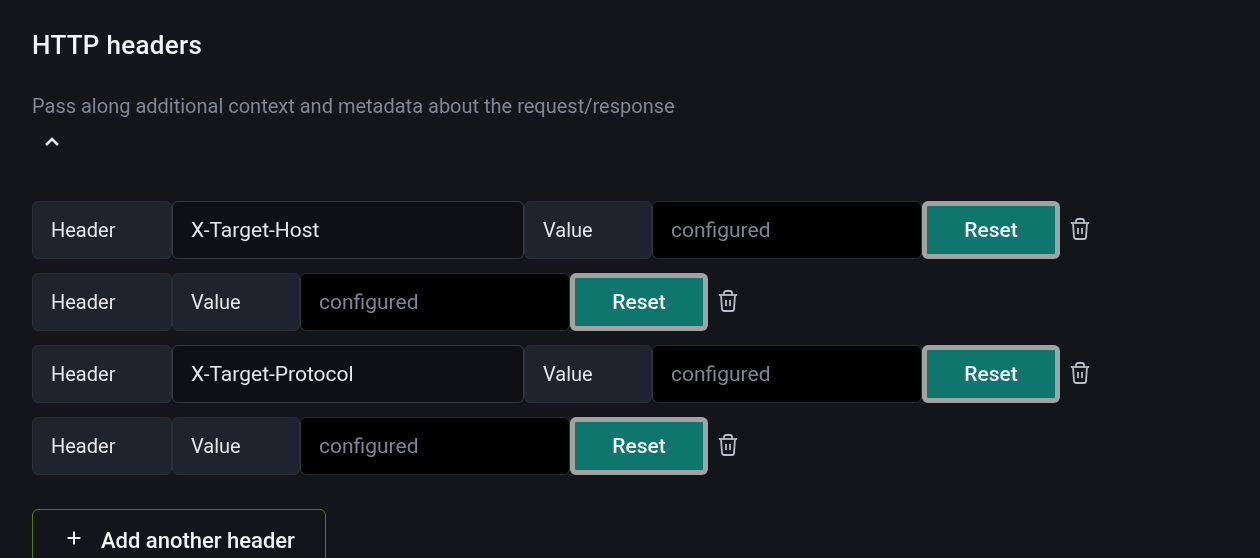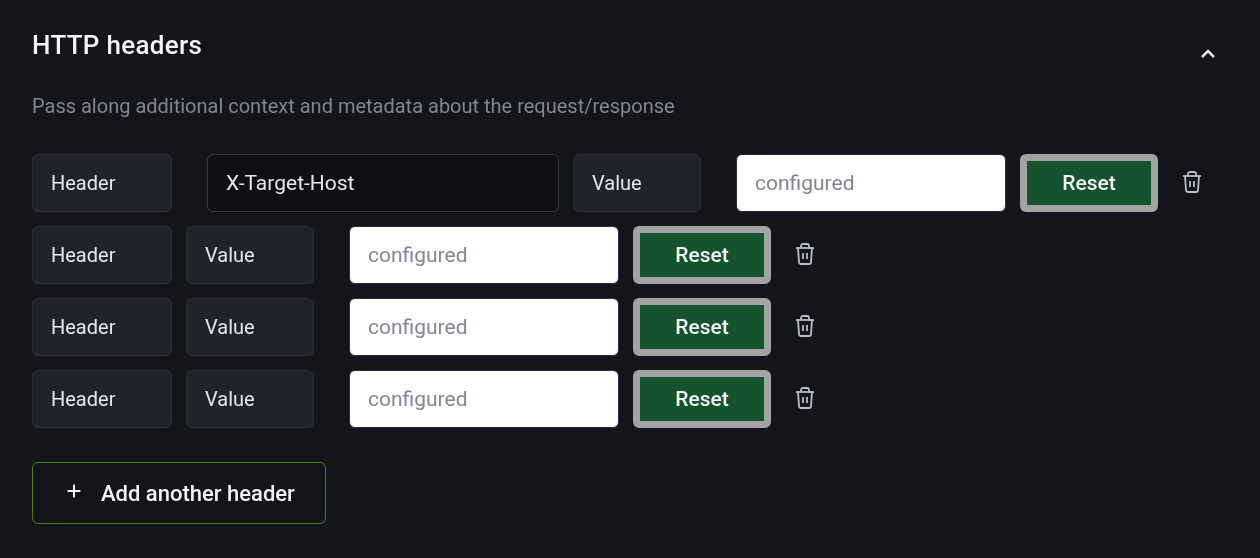--- a/index.html
+++ b/index.html
@@ -13,20 +13,21 @@
       color: #e5e7eb;
       width: 1260px;
       height: 558px;
       padding: 30px 32px;
     }
     .section-header {
       display: flex;
       justify-content: space-between;
       align-items: flex-start;
       margin-bottom: 36px;
+      flex-direction: column;
     }
     .section-title {
       font-size: 26px;
       font-weight: 500;
       color: #f3f4f6;
       letter-spacing: 0.3px;
       margin-bottom: 10px;
     }
     .section-desc {
       font-size: 20px;
@@ -50,21 +51,20 @@
       fill: none;
     }
     .rows {
       display: flex;
       flex-direction: column;
       gap: 14px;
     }
     .row {
       display: flex;
       align-items: center;
-      gap: 14px;
     }
     .label-box {
       background: #1f232b;
       border: 1px solid #2a2f39;
       border-radius: 6px;
       padding: 0 18px;
       height: 58px;
       display: flex;
       align-items: center;
       font-size: 20px;
@@ -80,37 +80,36 @@
     .text-input {
       background: #0e1014;
       border: 1px solid #343945;
       border-radius: 6px;
       height: 58px;
       padding: 16px 18px;
       font-size: 21px;
       color: #e5e7eb;
       font-family: inherit;
       outline: none;
-      margin-left: 21px;
     }
     .header-input {
       width: 352px;
     }
     .value-input {
       width: 270px;
-      background: #ffffff;
+      background: #000000;
       border-color: #282d37;
       color: #808693;
     }
     .value-input::placeholder {
       color: #808693;
     }
     .reset-btn {
-      background: #14532d;
-      border: 7px solid #a3a3a3;
+      background: #0f766e;
+      border: 5px solid #a3a3a3;
       border-radius: 6px;
       height: 58px;
       width: 138px;
       font-size: 21px;
       color: #f3f4f6;
       font-weight: 500;
       cursor: pointer;
       font-family: inherit;
     }
     .delete-btn {
@@ -207,20 +206,21 @@
             <path d="M10 11v6"></path>
             <path d="M14 11v6"></path>
             <path d="M8 6V4a2 2 0 0 1 2-2h4a2 2 0 0 1 2 2v2"></path>
           </svg>
       </span>
     </button>
   </div>
 
   <div class="row">
     <div class="label-box header-label">Header</div>
+    <input class="text-input header-input" value="X-Target-Protocol" style="">
     <div class="label-box value-label">Value</div>
     <input class="text-input value-input" placeholder="configured" style="">
     <button class="reset-btn">Reset</button>
     <button class="delete-btn">
       <span>
         <svg viewBox="0 0 24 24">
             <polyline points="3 6 5 6 21 6"></polyline>
             <path d="M19 6l-1 14a2 2 0 0 1-2 2H8a2 2 0 0 1-2-2L5 6"></path>
             <path d="M10 11v6"></path>
             <path d="M14 11v6"></path>

